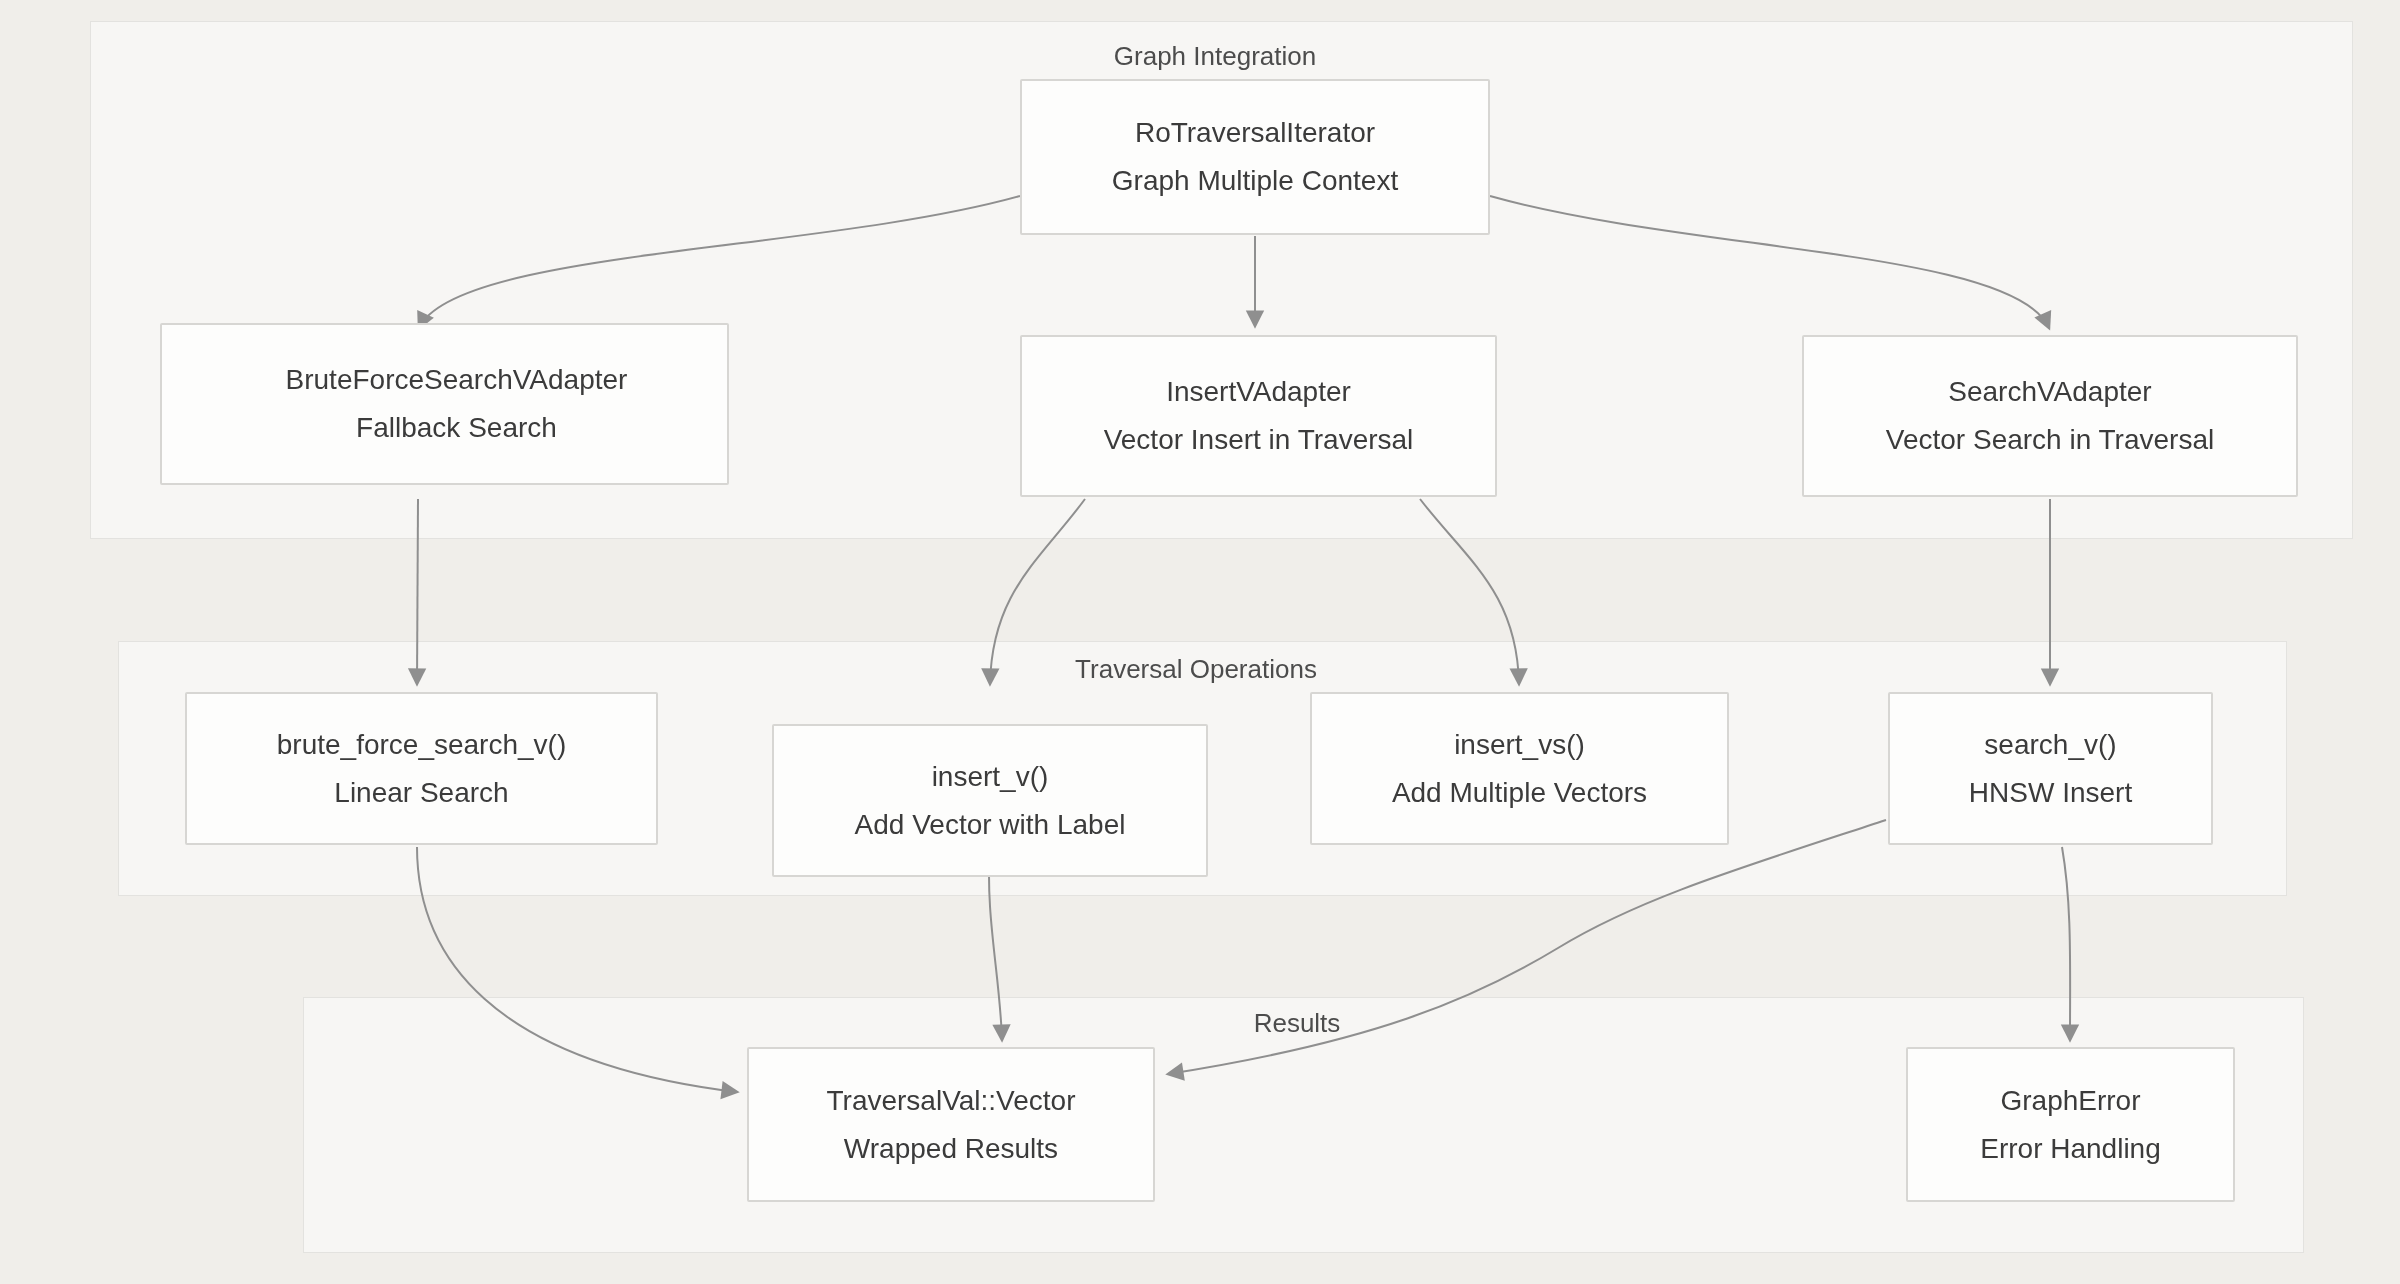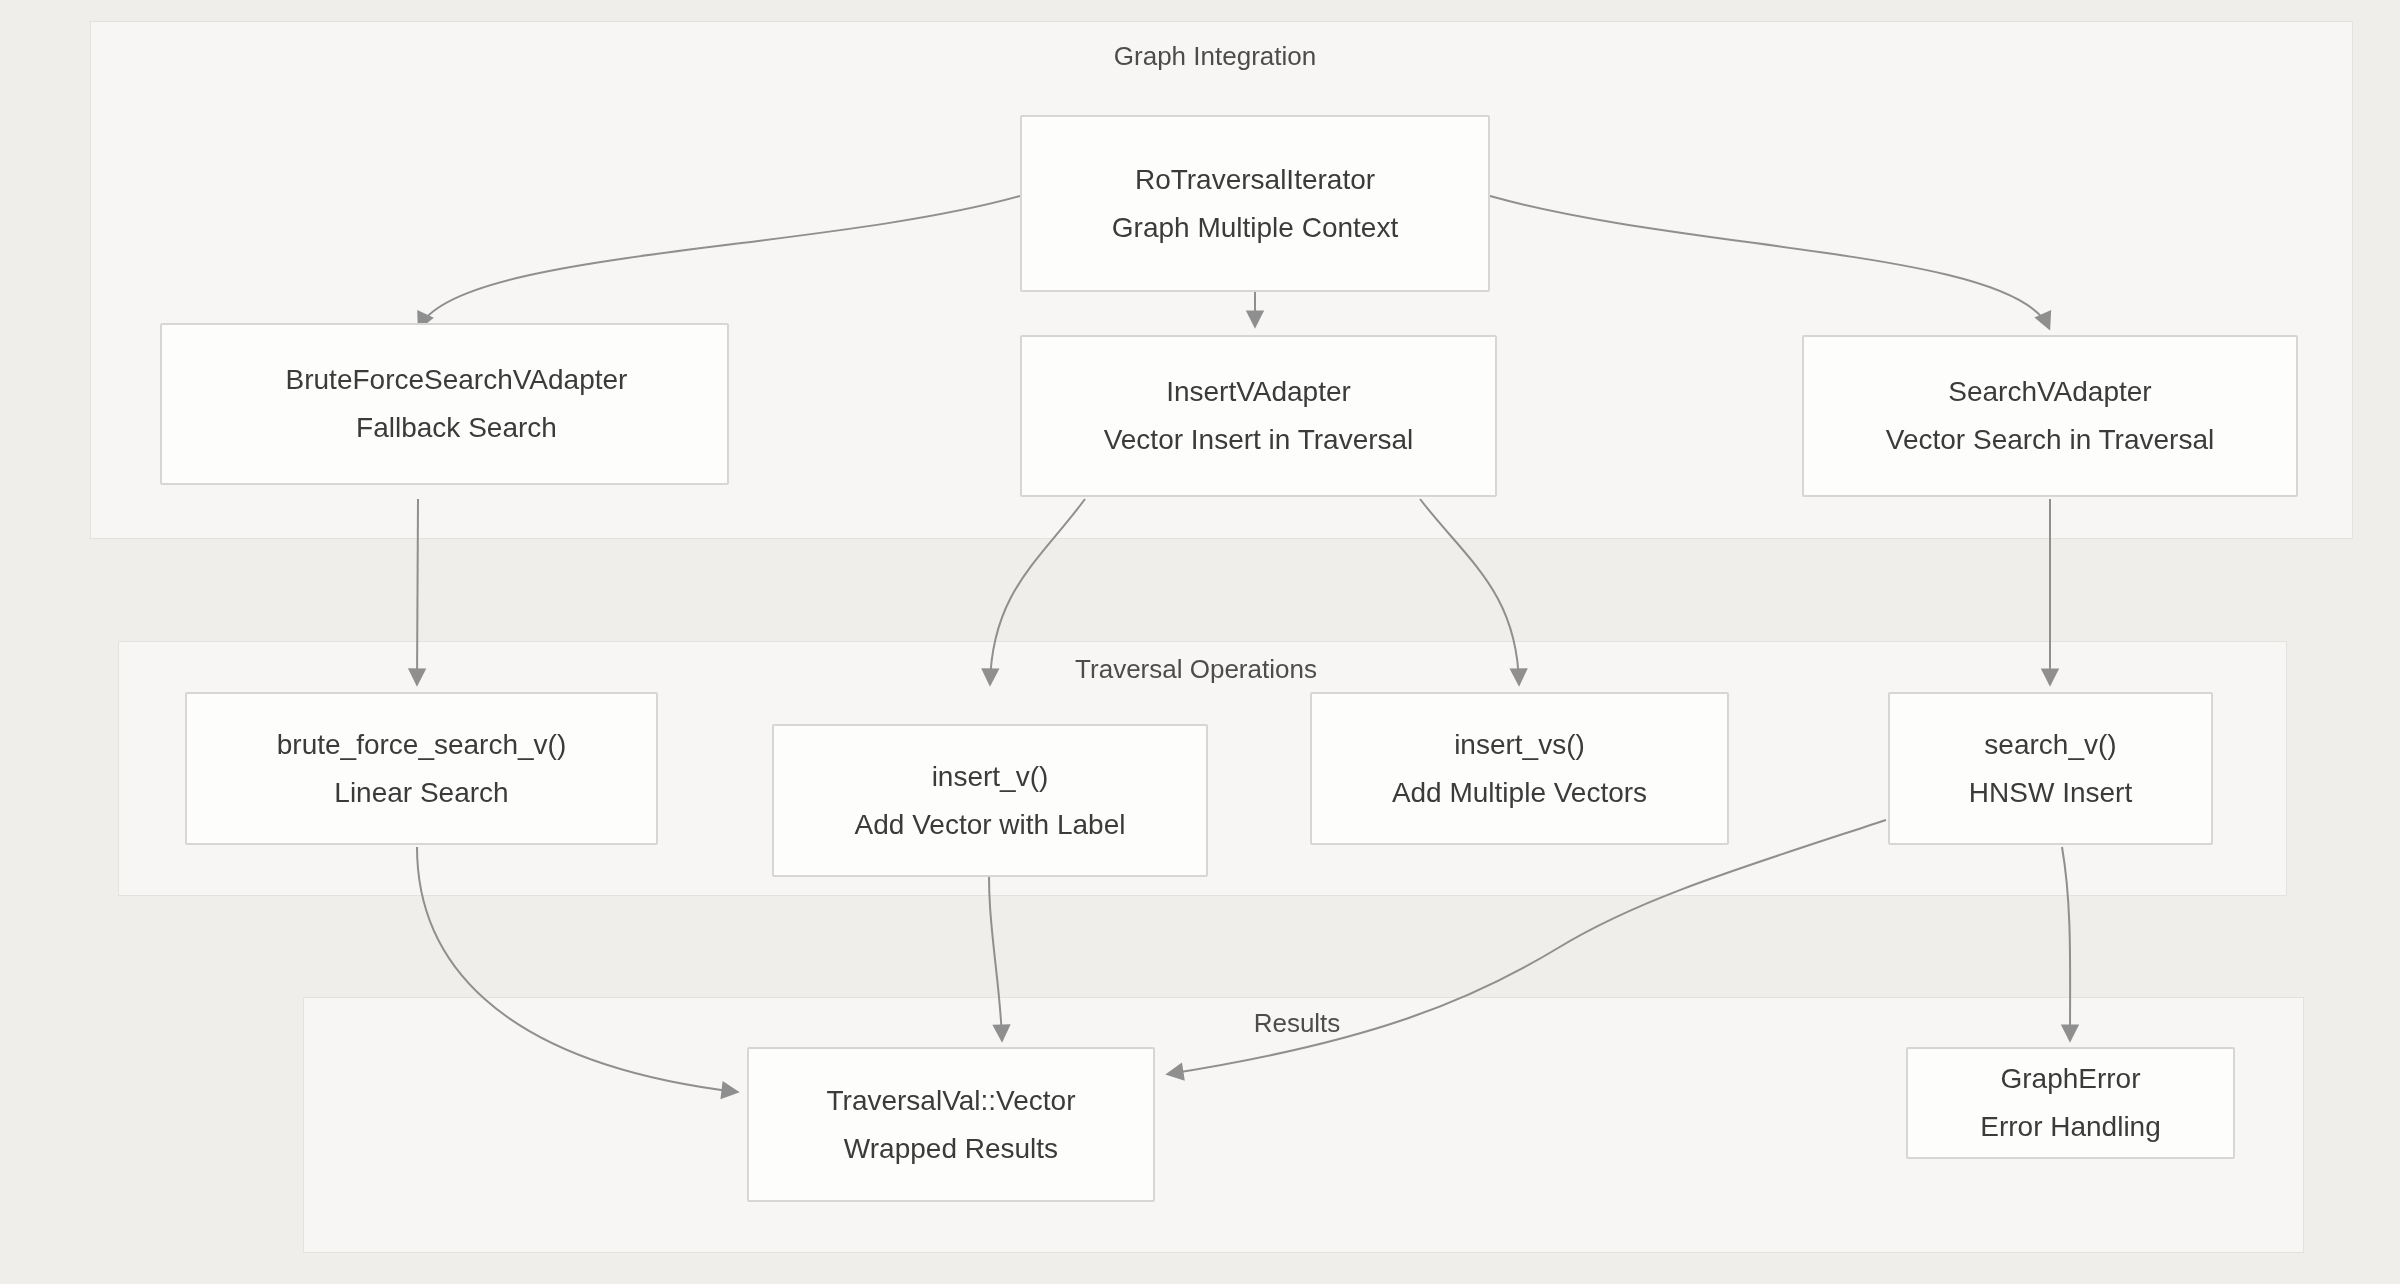--- a/index.html
+++ b/index.html
@@ -70,30 +70,30 @@
 
   
   .zone-gi {left:90px;  top:21px;  width:2263px; height:518px;}
   .zone-to {left:118px; top:641px; width:2169px; height:255px;}
   .zone-res{left:303px; top:997px; width:2001px; height:256px;}
   .zone-gi  .zone-title{top:16px;}
   .zone-to  .zone-title{top:9px;}
   .zone-res .zone-title{top:7px;}
 
   
-  .n-ro    {left:1020px; top:79px;   width:470px; height:177px;margin-top:36px;}
+  .n-ro    {left:1020px; top:79px;   width:470px; height:156px;}
   .n-bfs   {left:160px;  top:323px;  width:569px; height:162px;padding-left:24px;}
   .n-ins   {left:1020px; top:335px;  width:477px; height:162px;}
   .n-sea   {left:1802px; top:335px;  width:496px; height:162px;}
   .n-bfsfn {left:185px;  top:692px;  width:473px; height:153px;}
   .n-insfn {left:772px;  top:692px;  width:436px; height:153px;margin-top:32px;}
   .n-insvs {left:1310px; top:692px;  width:419px; height:153px;}
   .n-seafn {left:1888px; top:692px;  width:325px; height:153px;}
   .n-tval  {left:747px;  top:1047px; width:408px; height:155px;}
-  .n-gerr  {left:1906px; top:1047px; width:329px; height:112px;}
+  .n-gerr  {left:1906px; top:1047px; width:329px; height:155px;}
 </style>
 </head>
 <body>
 
 <div class="canvas">
 
   <div class="zone zone-gi">
     <div class="zone-title">Graph Integration</div>
   </div>
   <div class="zone zone-to">

